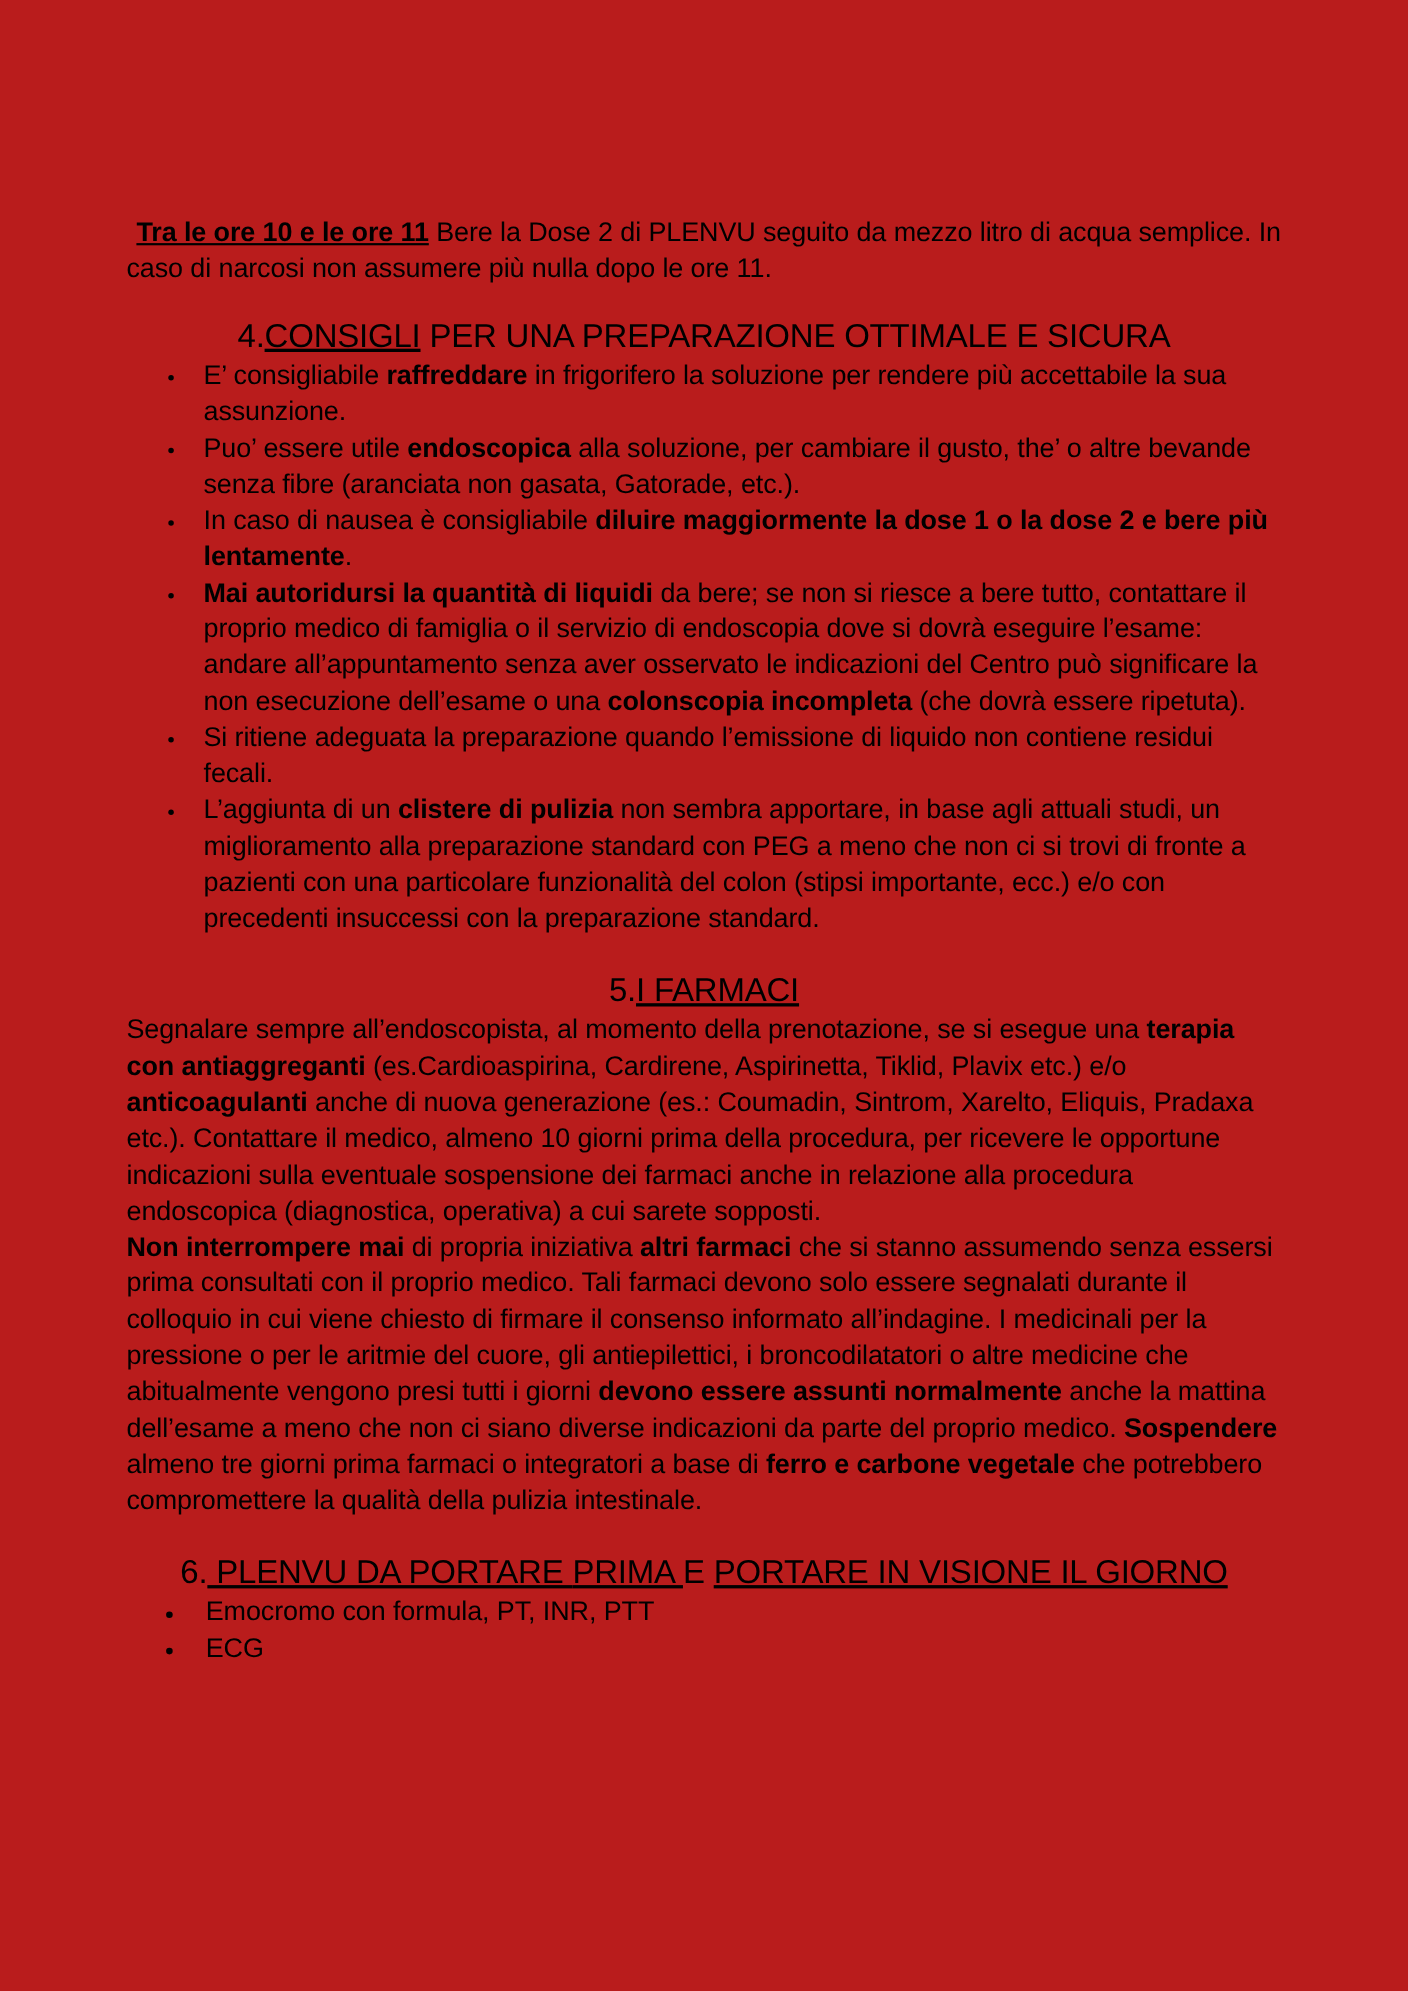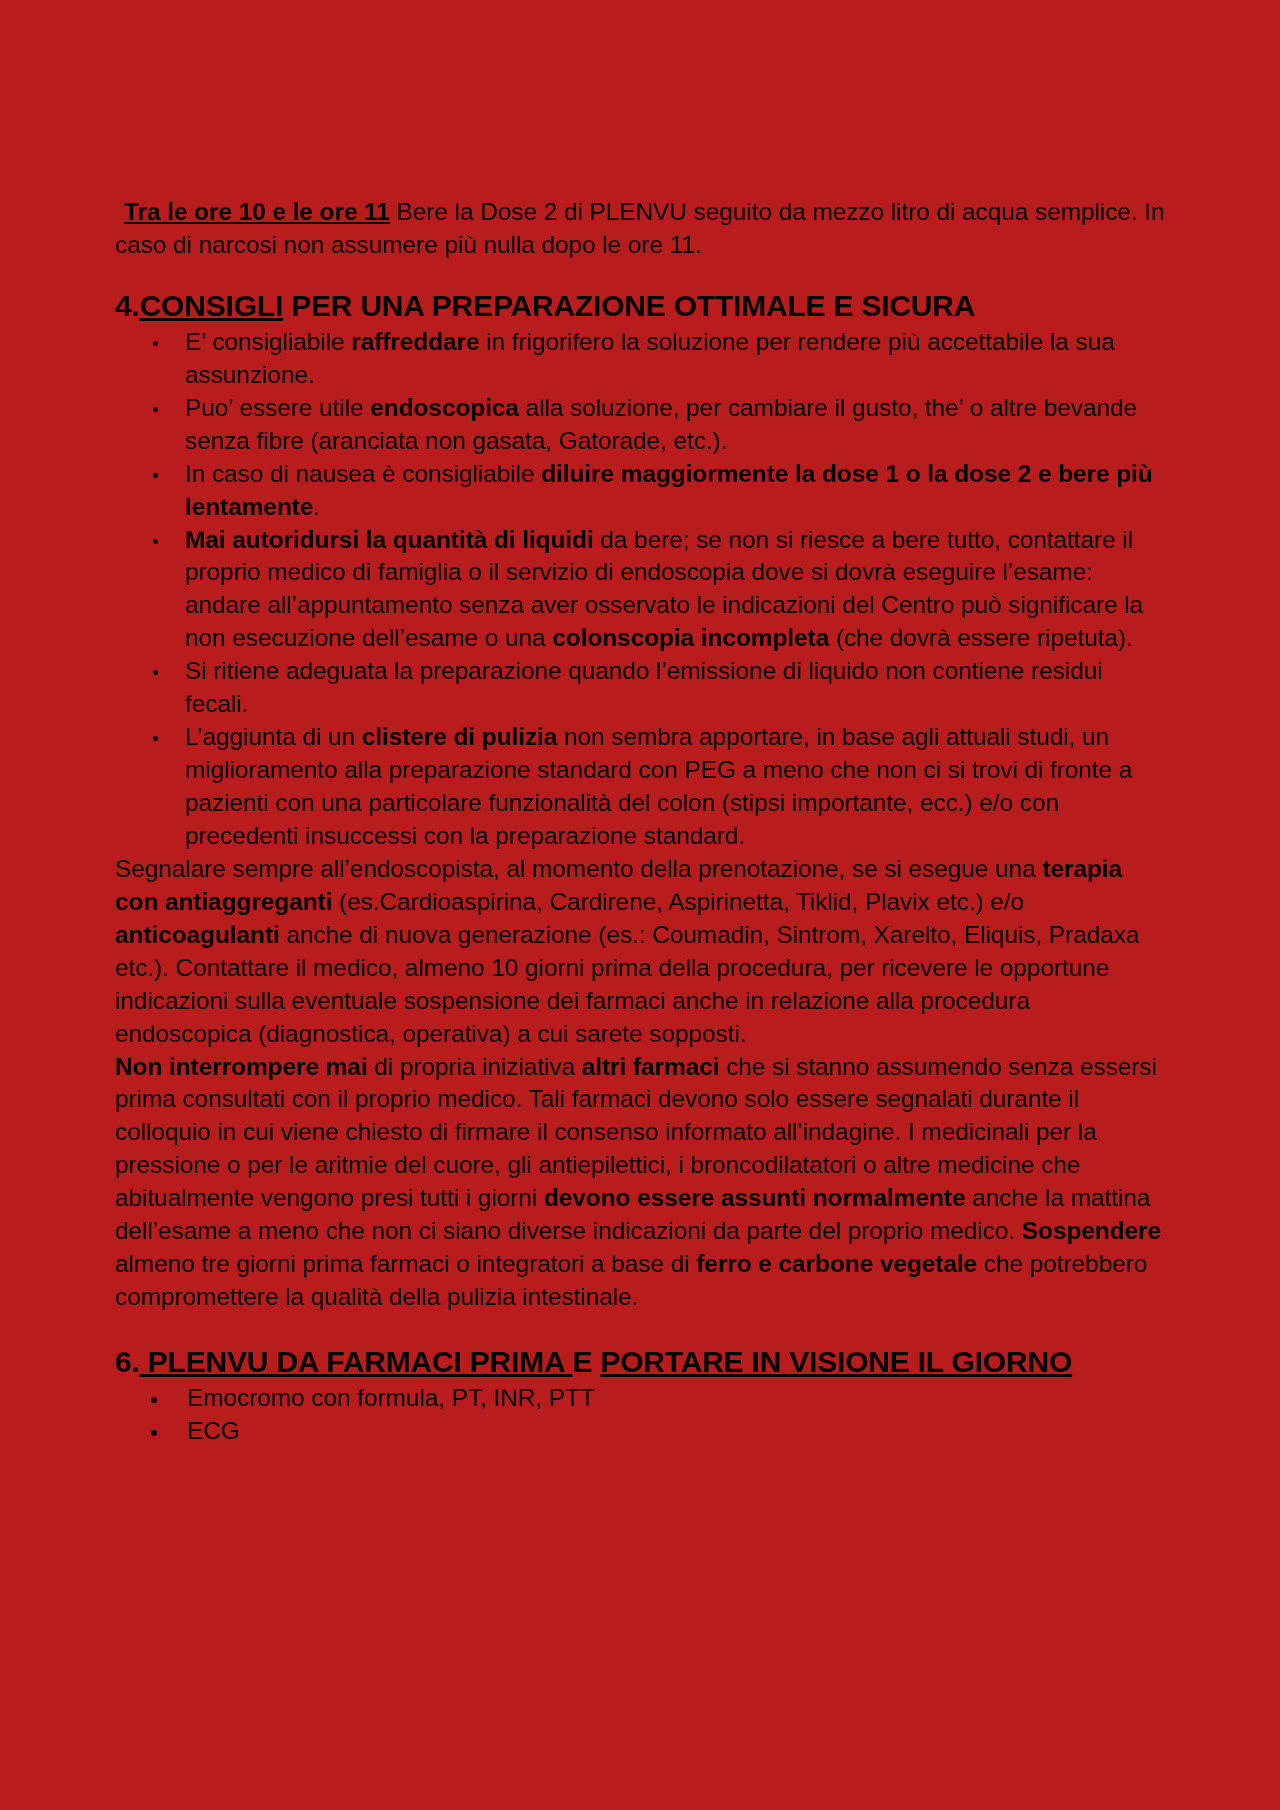--- a/index.html
+++ b/index.html
@@ -41,21 +41,22 @@
   }
   .para {
     margin: 0 0 0 0;
     text-align: left;
   }
   .para-intro {
     text-indent: 9px;
   }
   h2.section-heading {
     font-size: 30px;
-    font-weight: bold;
+    font-weight: normal;
+    text-align: center;
     margin: 26px 0 2px 0;
     line-height: 1.2;
     letter-spacing: -0.2px;
   }
   h2.section-heading.tight {
     margin-top: 30px;
   }
   ul.bullets {
     margin: 0;
     padding: 0;
@@ -101,27 +102,28 @@
 
     <ul class="bullets small-dot" id="section4-bullets">
         <li><span>E’ consigliabile </span><span class="b">raffreddare</span><span> in frigorifero la soluzione per rendere più accettabile la sua assunzione.</span></li>
         <li><span>Puo’ essere utile </span><span class="b">endoscopica</span><span> alla soluzione, per cambiare il gusto, the’ o altre bevande senza fibre (aranciata non gasata, Gatorade, etc.).</span></li>
         <li><span>In caso di nausea è consigliabile </span><span class="b">diluire maggiormente la dose 1 o la dose 2 e bere più lentamente</span><span>.</span></li>
         <li><span class="b">Mai autoridursi la quantità di liquidi</span><span> da bere; se non si riesce a bere tutto, contattare il proprio medico di famiglia o il servizio di endoscopia dove si dovrà eseguire l’esame: andare all’appuntamento senza aver osservato le indicazioni del Centro può significare la non esecuzione dell’esame o una </span><span class="b">colonscopia incompleta</span><span> (che dovrà essere ripetuta).</span></li>
         <li><span>Si ritiene adeguata la preparazione quando l’emissione di liquido non contiene residui fecali.</span></li>
         <li><span>L’aggiunta di un </span><span class="b">clistere di pulizia</span><span> non sembra apportare, in base agli attuali studi, un miglioramento alla preparazione standard con PEG a meno che non ci si trovi di fronte a pazienti con una particolare funzionalità del colon (stipsi importante, ecc.) e/o con precedenti insuccessi con la preparazione standard.</span></li>
       </ul>
 
+    <h2 class="section-heading tight"><span>5.</span><u>I FARMACI</u></h2>
 
     <div class="para-block">
       <p class="para" id="section5-p1"><span>Segnalare sempre all’endoscopista, al momento della prenotazione, se si esegue una </span><span class="b">terapia con antiaggreganti</span><span> (es.Cardioaspirina, Cardirene, Aspirinetta, Tiklid, Plavix etc.) e/o </span><span class="b">anticoagulanti</span><span> anche di nuova generazione (es.: Coumadin, Sintrom, Xarelto, Eliquis, Pradaxa etc.). Contattare il medico, almeno 10 giorni prima della procedura, per ricevere le opportune indicazioni sulla eventuale sospensione dei farmaci anche in relazione alla procedura endoscopica (diagnostica, operativa) a cui sarete sopposti.</span></p>
       <p class="para" id="section5-p2"><span class="b">Non interrompere mai</span><span> di propria iniziativa </span><span class="b">altri farmaci</span><span> che si stanno assumendo senza essersi prima consultati con il proprio medico. Tali farmaci devono solo essere segnalati durante il colloquio in cui viene chiesto di firmare il consenso informato all’indagine. I medicinali per la pressione o per le aritmie del cuore, gli antiepilettici, i broncodilatatori o altre medicine che abitualmente vengono presi tutti i giorni </span><span class="b">devono essere assunti normalmente</span><span> anche la mattina dell’esame a meno che non ci siano diverse indicazioni da parte del proprio medico. </span><span class="b">Sospendere</span><span> almeno tre giorni prima farmaci o integratori a base di </span><span class="b">ferro e carbone vegetale</span><span> che potrebbero compromettere la qualità della pulizia intestinale.</span></p>
     </div>
 
-    <h2 class="section-heading tight"><span>6.</span><span id="section6-title-segments"><u> PLENVU </u><u>DA FARMACI </u><u>PRIMA </u><span>E </span><u>PORTARE IN VISIONE IL GIORNO</u></span></h2>
+    <h2 class="section-heading tight"><span>6.</span><span id="section6-title-segments"><u> PLENVU </u><u>DA PORTARE </u><u>PRIMA </u><span>E </span><u>PORTARE IN VISIONE IL GIORNO</u></span></h2>
 
     <ul class="bullets final" id="section6-bullets">
         <li>Emocromo con formula, PT, INR, PTT</li>
         <li>ECG</li>
       </ul>
 
   </div>
 </div>
 
 </body></html>

